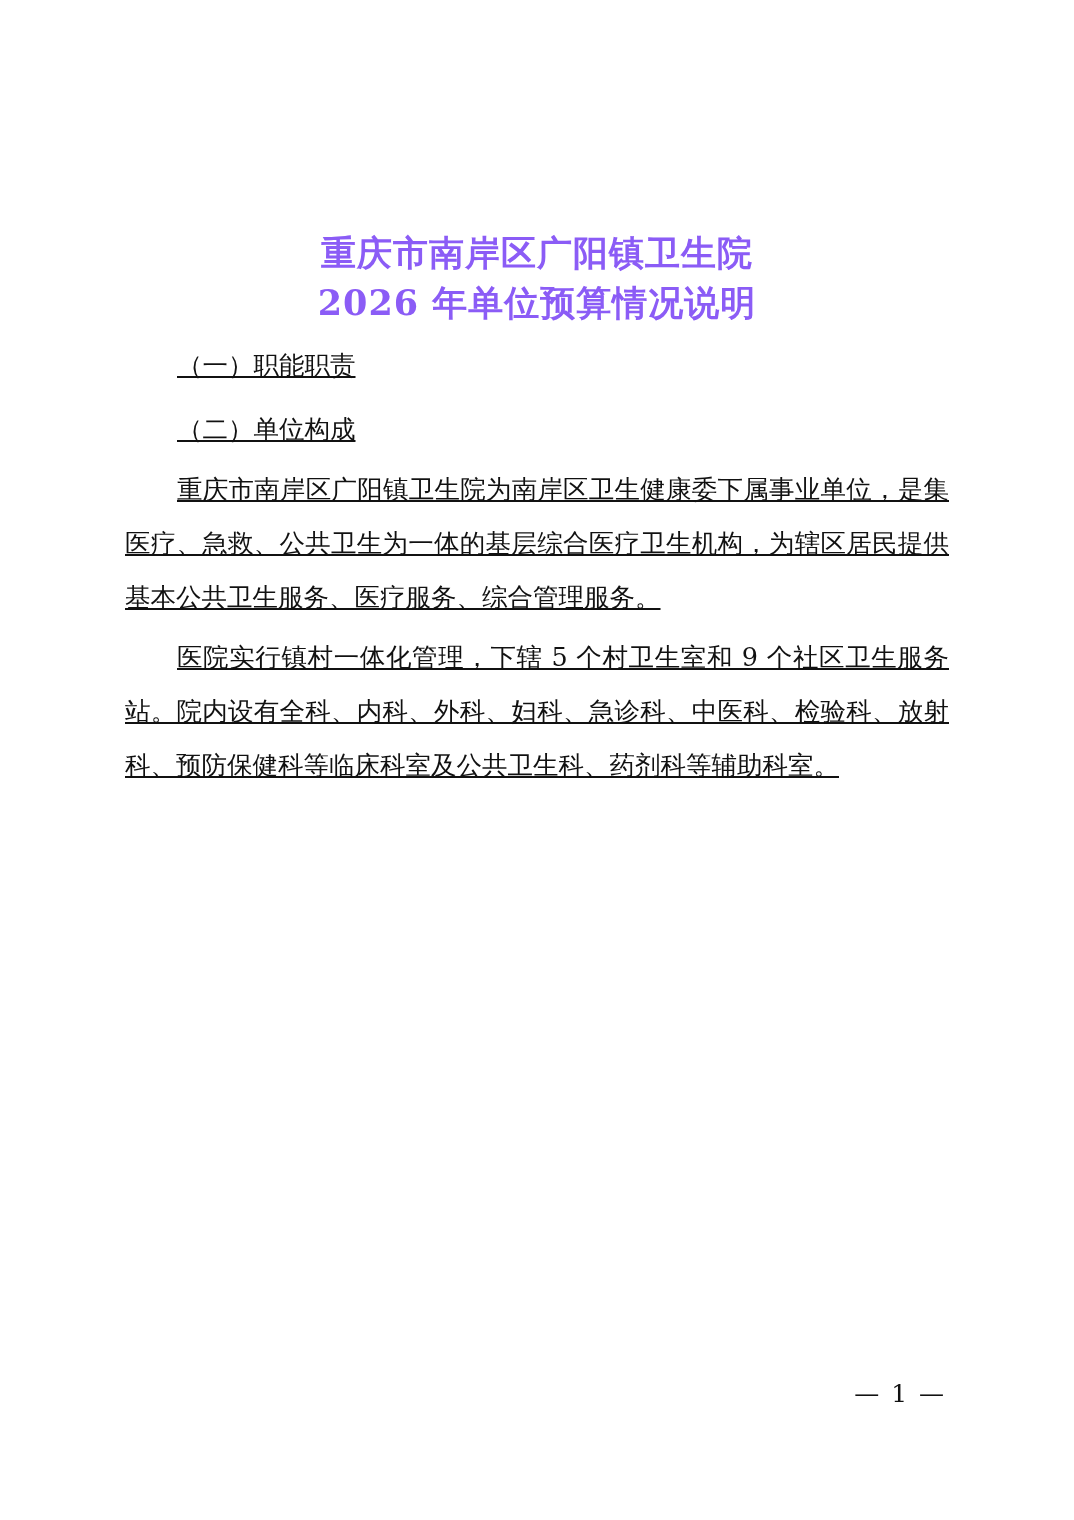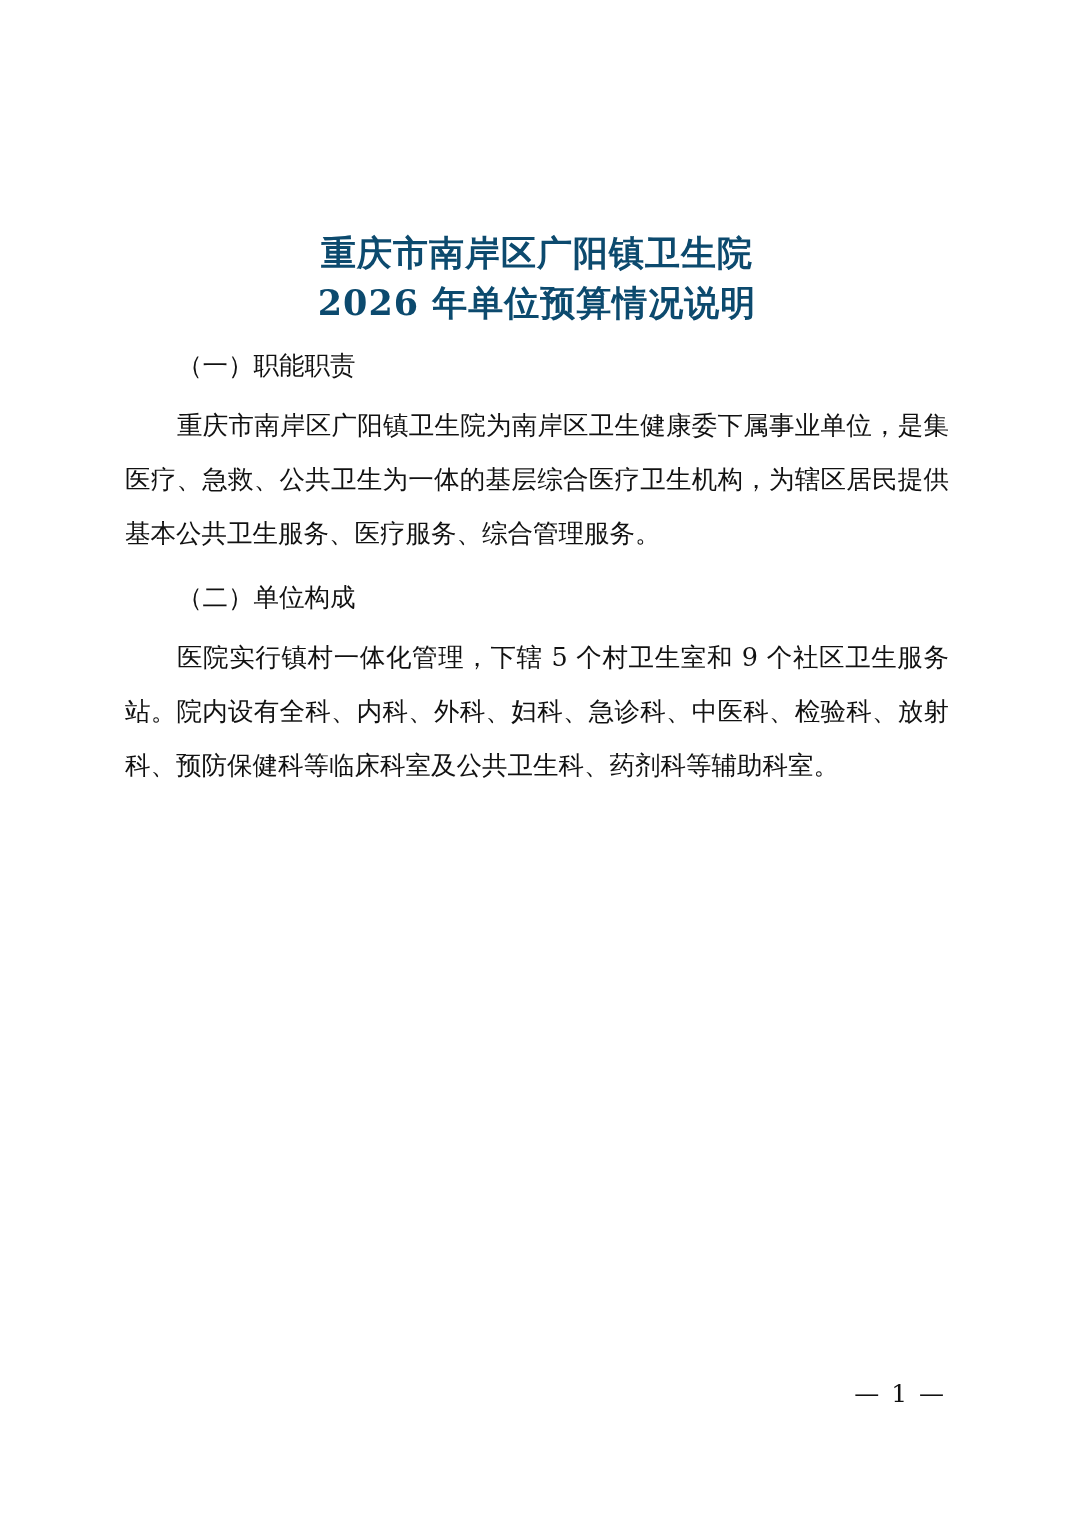--- a/index.html
+++ b/index.html
@@ -29,21 +29,21 @@
     top: 0;
     width: 824px;
   }
   .doc-title {
     text-align: center;
     font-family: "DejaVu Serif", "Liberation Serif", serif;
     font-weight: 700;
     font-size: 35px;
     line-height: 50px;
     letter-spacing: 1px;
-    color: #0c4a6e;
+    color: #8b5cf6;
     margin-top: 228px;
   }
   .doc-title .line2 {
     display: block;
   }
   .section-heading {
     font-family: "DejaVu Sans", "Liberation Sans", sans-serif;
     font-weight: 700;
     font-size: 25px;
     line-height: 30px;
@@ -54,20 +54,21 @@
   }
   .para {
     font-size: 25.5px;
     line-height: 54px;
     text-align: justify;
     text-justify: inter-ideograph;
     text-indent: 52px;
     letter-spacing: 0px;
     color: #111;
     margin-top: 14px;
+    text-decoration: underline;
   }
   .para.sub {
     margin-top: 10px;
   }
   .para.tight {
     margin-top: 6px;
   }
   .page-number {
     position: absolute;
     right: 128px;
@@ -85,23 +86,23 @@
   <div class="doc-body">
 
     <div class="doc-title">
       <span>重庆市南岸区广阳镇卫生院</span>
       <span class="line2">2026 年单位预算情况说明</span>
     </div>
 
 
     <div class="para sub">（一）职能职责</div>
 
+    <div class="para sub">（二）单位构成</div>
+
     <div class="para tight">重庆市南岸区广阳镇卫生院为南岸区卫生健康委下属事业单位，是集医疗、急救、公共卫生为一体的基层综合医疗卫生机构，为辖区居民提供基本公共卫生服务、医疗服务、综合管理服务。</div>
-
-    <div class="para sub">（二）单位构成</div>
 
     <div class="para tight">医院实行镇村一体化管理，下辖 5 个村卫生室和 9 个社区卫生服务站。院内设有全科、内科、外科、妇科、急诊科、中医科、检验科、放射科、预防保健科等临床科室及公共卫生科、药剂科等辅助科室。</div>
 
 
 
   </div>
 
   <div class="page-number">— 1 —</div>
 </div>
 

